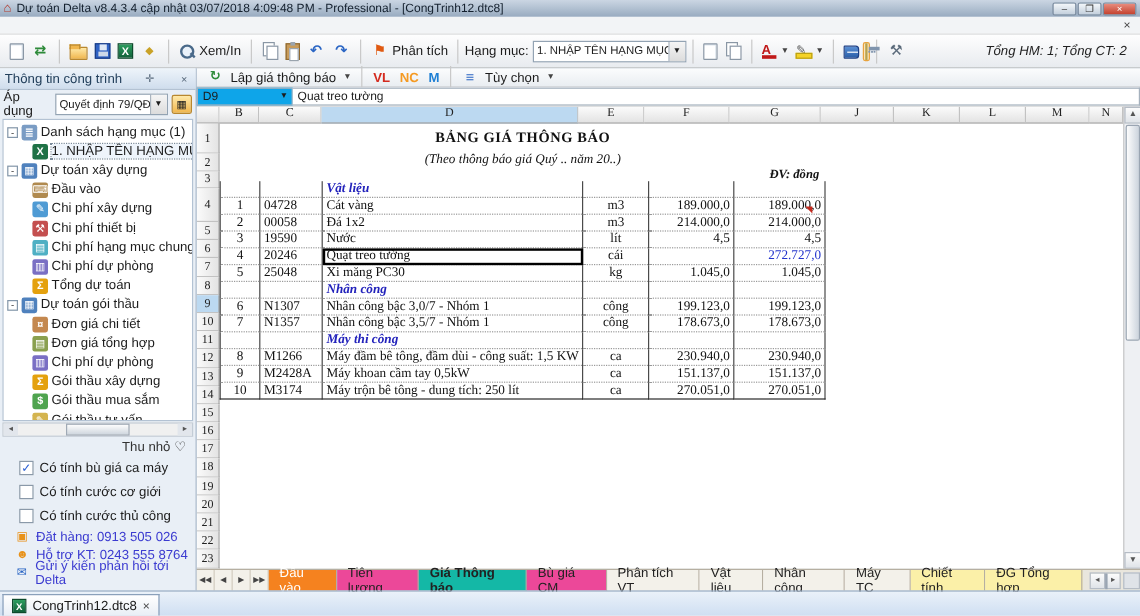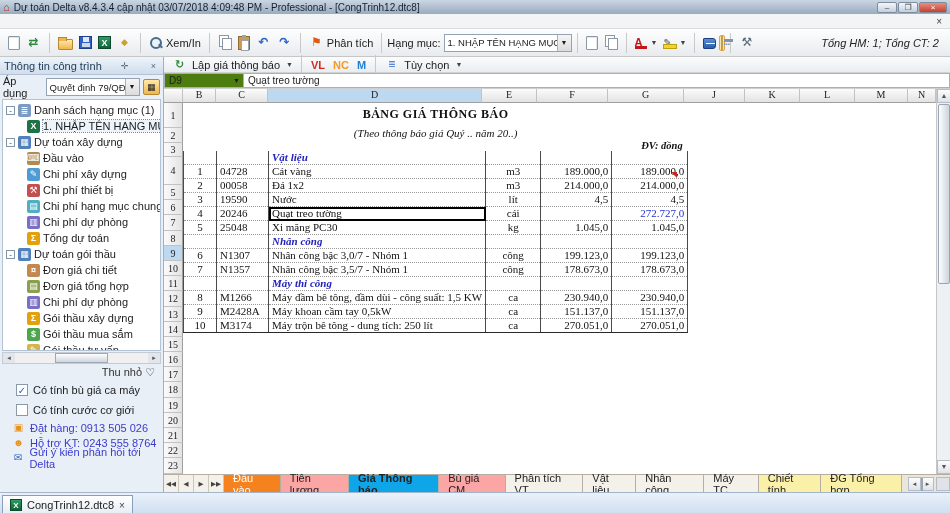--- a/index.html
+++ b/index.html
@@ -77,21 +77,21 @@
   .cbox { width:12px; height:12px; border:1px solid #8a99a9; background:#fff; font-size:10px; line-height:11px; text-align:center; color:#2a5fd4; font-weight:bold; }
   .link-row { height:15px; display:flex; align-items:center; gap:5px; padding-left:12px; color:#3b3bd0; }
   .link-ico { width:13px; text-align:center; font-size:10px; }
 
   
   #toolbar2 { left:164px; top:57px; width:786px; height:16px; background:linear-gradient(#fbfcfd,#e9edf1); border-bottom:1px solid #d2d2d2; display:flex; align-items:center; padding-left:5px; }
   #toolbar2 .lbl { margin:0 2px; }
   #toolbar2 b.vl { color:#d42a1e; } #toolbar2 b.nc { color:#f59a23; } #toolbar2 b.m { color:#1e7fd4; }
   #toolbar2 b { margin:0 4px; font-size:11px; }
   #formulabar { left:164px; top:73px; width:786px; height:16px; background:#eef1f4; border-bottom:1px solid #cfcfcf; display:flex; align-items:stretch; }
-  #namebox { width:80px; background:#4d7c0f; border:1px solid #a5b1bd; display:flex; align-items:center; }
+  #namebox { width:80px; background:#0ea5e9; border:1px solid #a5b1bd; display:flex; align-items:center; }
   #namebox .nval { flex:1; padding-left:4px; font-size:10px; }
   #namebox .dropbtn { width:13px; text-align:center; font-size:7px; line-height:14px; }
   #fxfield { flex:1; background:#fff; border:1px solid #a5b1bd; border-left:none; padding:0 4px; font-size:10px; display:flex; align-items:center; }
 
   
   #sheet { left:164px; top:89px; width:772px; height:385px; background:#fff; overflow:hidden; }
   #colheads { position:absolute; left:0; top:0; height:14px; display:flex; width:772px; }
   .chead { height:14px; background:linear-gradient(#fbfbfb,#e3e3e3); border-right:1px solid #c2c2c2; border-bottom:1px solid #9f9f9f; text-align:center; font:10px "Liberation Serif","DejaVu Serif",serif; color:#222; }
   .chead.hl, .rhead.hl { background:#bcd9f1; }
   #rowheads { position:absolute; left:0; top:14px; width:19px; }
@@ -115,22 +115,22 @@
   #vscroll { left:936px; top:89px; width:14px; height:385px; background:#eef0f3; border-left:1px solid #c6c6c6; }
   .varr { width:14px; height:14px; background:linear-gradient(#fcfcfc,#dfe3e8); border:1px solid #b5bcc5; font-size:7px; line-height:12px; text-align:center; color:#555; }
   #vthumb { position:absolute; left:1px; top:15px; width:12px; height:180px; background:linear-gradient(90deg,#fdfdfd,#ccd4dd); border:1px solid #9aa5b2; border-radius:2px; }
   #vscroll .varr.dn { position:absolute; bottom:0; }
 
   
   #tabstrip { left:164px; top:474px; width:786px; height:18px; background:#e9e6dd; border-top:1px solid #b6afa1; display:flex; align-items:stretch; }
   .navbtn { width:15px; background:#f3f1ea; border-right:1px solid #cdc7b9; font-size:6.5px; line-height:17px; text-align:center; color:#444; flex:0 0 15px; }
   .stab { padding:0 9px; border-right:1px solid #b6afa1; display:flex; align-items:center; font-size:11px; color:#222; }
   .stab.orange { background:#f5821f; color:#fff; }
-  .stab.light-orange { background:#fca5a5; }
-  .stab.active { background:#0ea5e9; font-weight:bold; }
+  .stab.light-orange { background:#ec4899; }
+  .stab.active { background:#14b8a6; font-weight:bold; }
   .stab.plain { background:#f3f1ea; }
   .stab.yellow { background:#fbf0a8; }
   #tabhscroll { margin-left:6px; display:flex; align-items:center; gap:0; flex:1; }
   #tabhscroll .arr { width:13px; height:14px; background:linear-gradient(#fcfcfc,#dfe3e8); border:1px solid #b5bcc5; font-size:7px; line-height:12px; text-align:center; color:#555; }
   #tabhscroll .track { flex:1; height:14px; background:#f4f2ec; border-top:1px solid #d5d0c4; position:relative; }
   #tabhscroll .thumb { position:absolute; left:15%; width:55%; top:0; height:13px; background:linear-gradient(#fdfdfd,#ccd4dd); border:1px solid #9aa5b2; }
   #tabhscroll .corner { width:14px; height:14px; background:#dfe3e8; border:1px solid #b5bcc5; margin-left:2px; }
 
   
   #docbar { left:0; top:492px; width:950px; height:21px; background:linear-gradient(#eaf1f9,#cfdff2); border-top:1px solid #a3b5ca; }
@@ -326,20 +326,24 @@
     <span>♡</span>
   </div>
   <div id="cbgroup">
       <div class="cb-row">
         <span class="cbox">✓</span>
         <span>Có tính bù giá ca máy</span>
       </div>
       <div class="cb-row">
         <span class="cbox"></span>
         <span>Có tính cước cơ giới</span>
+      </div>
+      <div class="cb-row">
+        <span class="cbox"></span>
+        <span>Có tính cước thủ công</span>
       </div>
     </div>
   <div id="linkgroup">
       <div class="link-row">
         <span class="link-ico" style="color: rgb(232, 146, 26);">▣</span>
         <span>Đặt hàng: 0913 505 026</span>
       </div>
       <div class="link-row">
         <span class="link-ico" style="color: rgb(232, 146, 26);">☻</span>
         <span>Hỗ trợ KT: 0243 555 8764</span>

